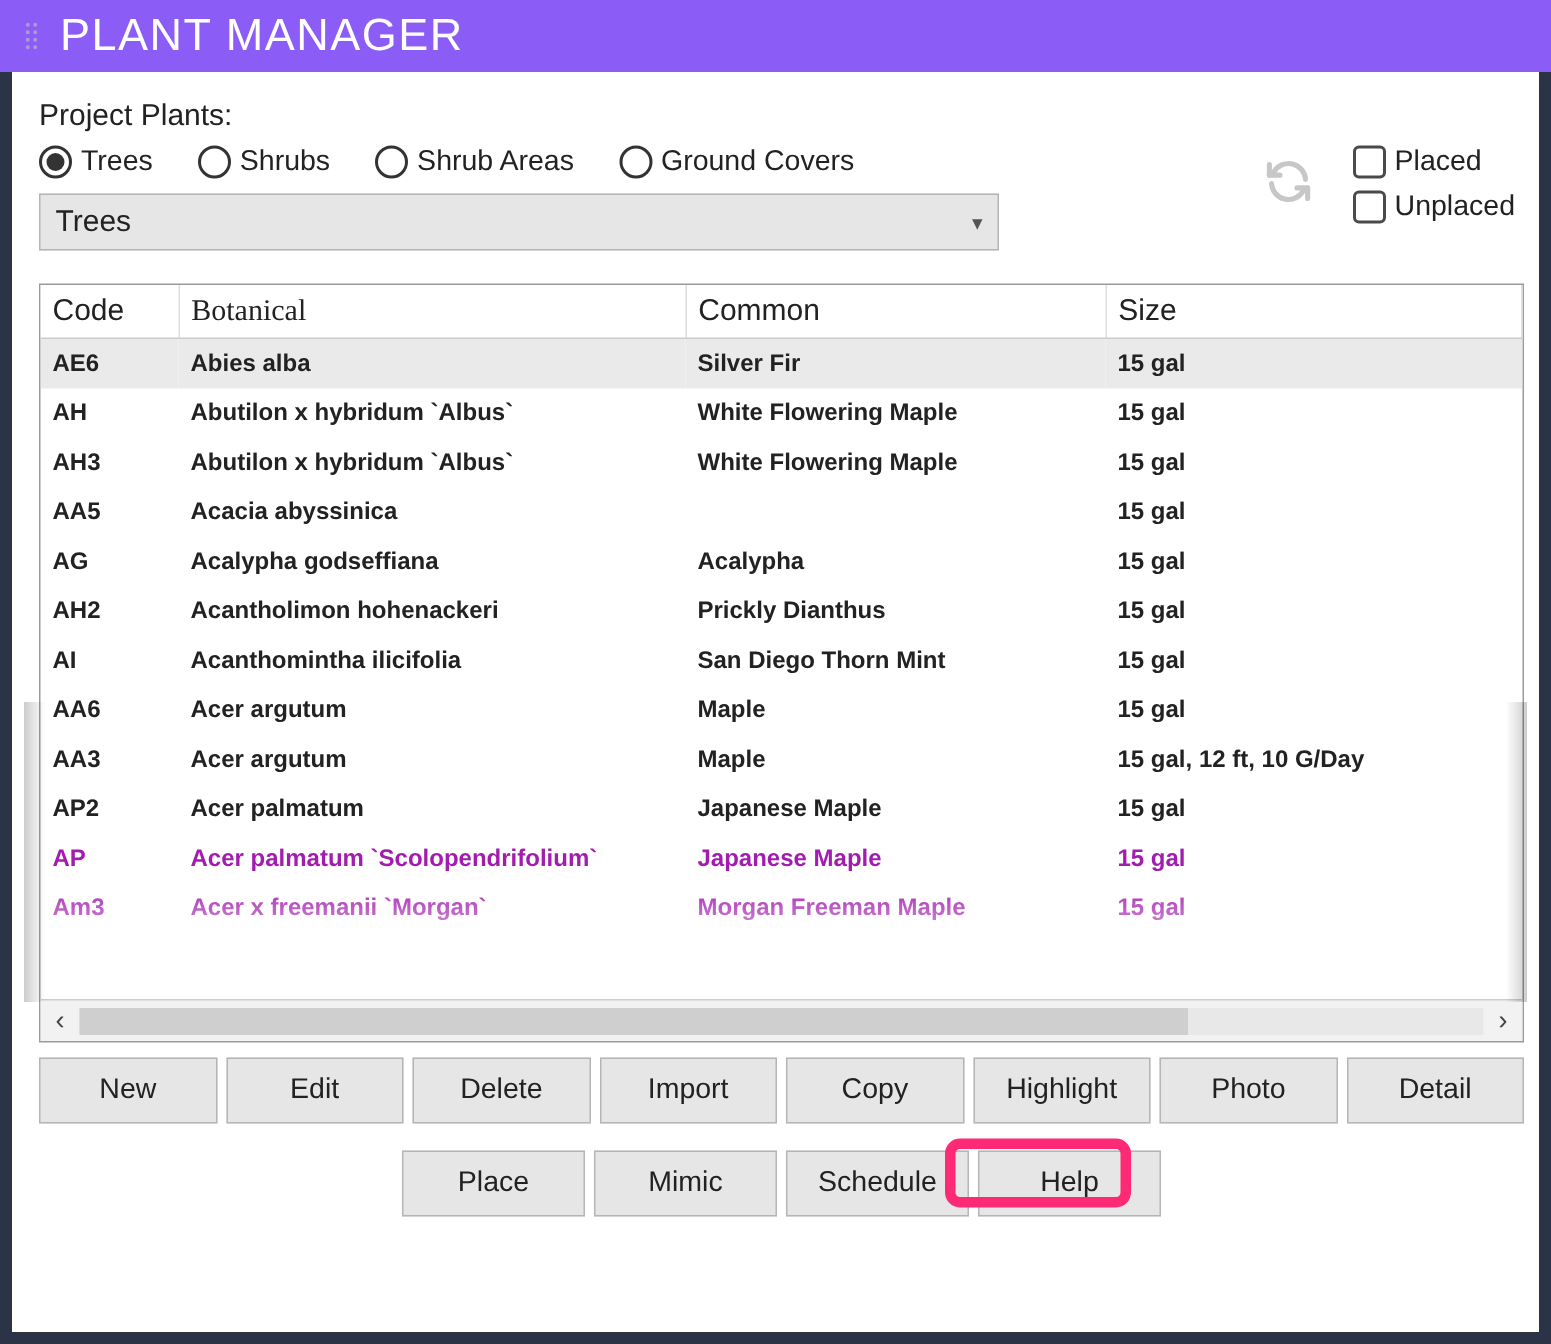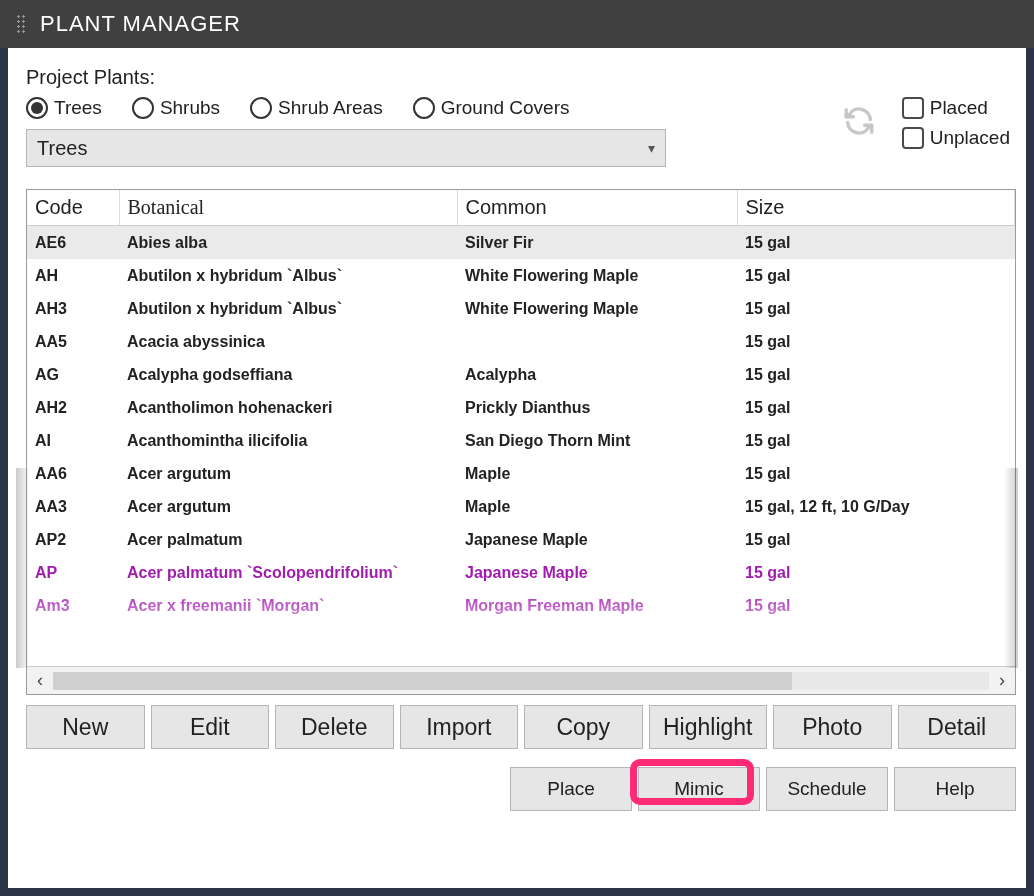--- a/index.html
+++ b/index.html
@@ -15,27 +15,27 @@
     color: #222;
   }
   .window {
     width: 1034px;
     height: 896px;
     background: #fff;
     display: flex;
     flex-direction: column;
   }
   .titlebar {
-    background: #404040;
+    background: #8b5cf6;
     color: #fff;
     height: 48px;
     display: flex;
     align-items: center;
     padding-left: 16px;
-    font-size: 22px;
+    font-size: 30px;
     letter-spacing: 1px;
     font-weight: 300;
   }
   .drag-icon {
     display: inline-block;
     width: 10px;
     height: 20px;
     margin-right: 14px;
     opacity: 0.7;
     background:
@@ -227,28 +227,28 @@
     margin-top: 10px;
   }
   .btn {
     flex: 1;
     height: 44px;
     background: #e6e6e6;
     border: 1px solid #b5b5b5;
     display: flex;
     align-items: center;
     justify-content: center;
-    font-size: 23px;
+    font-size: 19px;
     cursor: pointer;
   }
   .btn-row2 {
     display: flex;
     gap: 6px;
     margin-top: 18px;
-    justify-content: flex-end;
+    justify-content: center;
   }
   .btn2 {
     width: 122px;
     height: 44px;
     background: #e6e6e6;
     border: 1px solid #b5b5b5;
     display: flex;
     align-items: center;
     justify-content: center;
     font-size: 19px;

